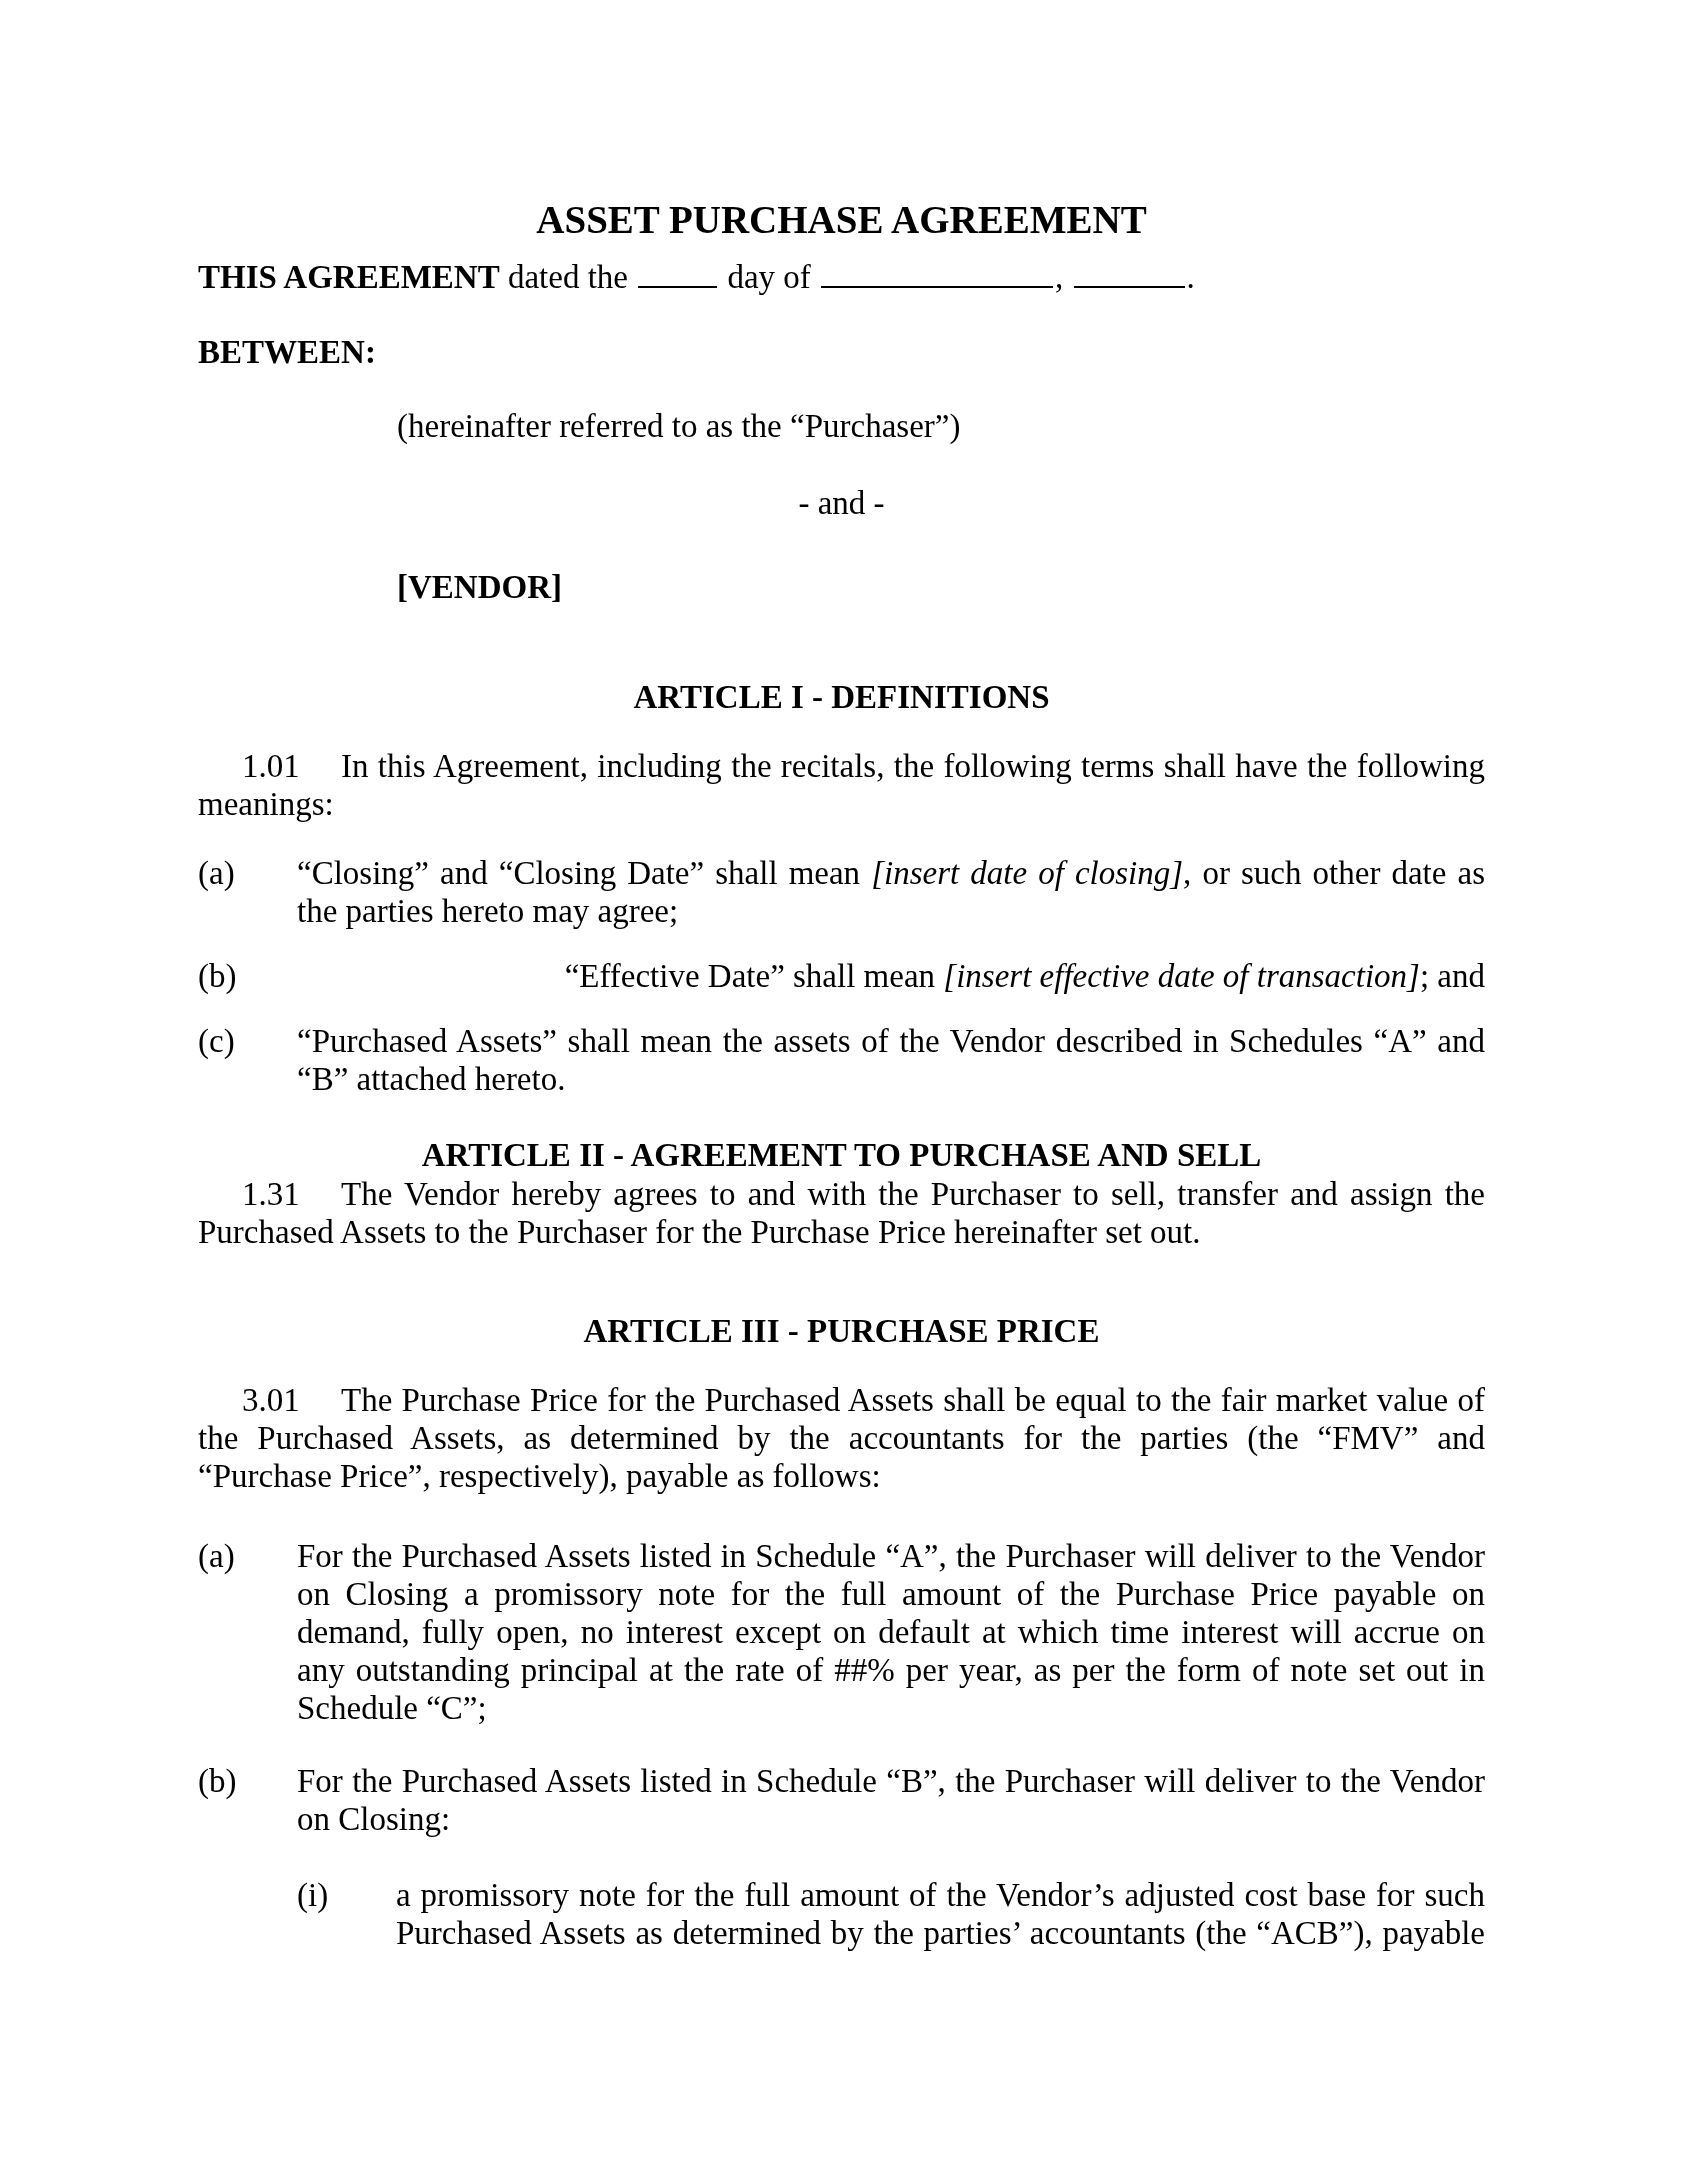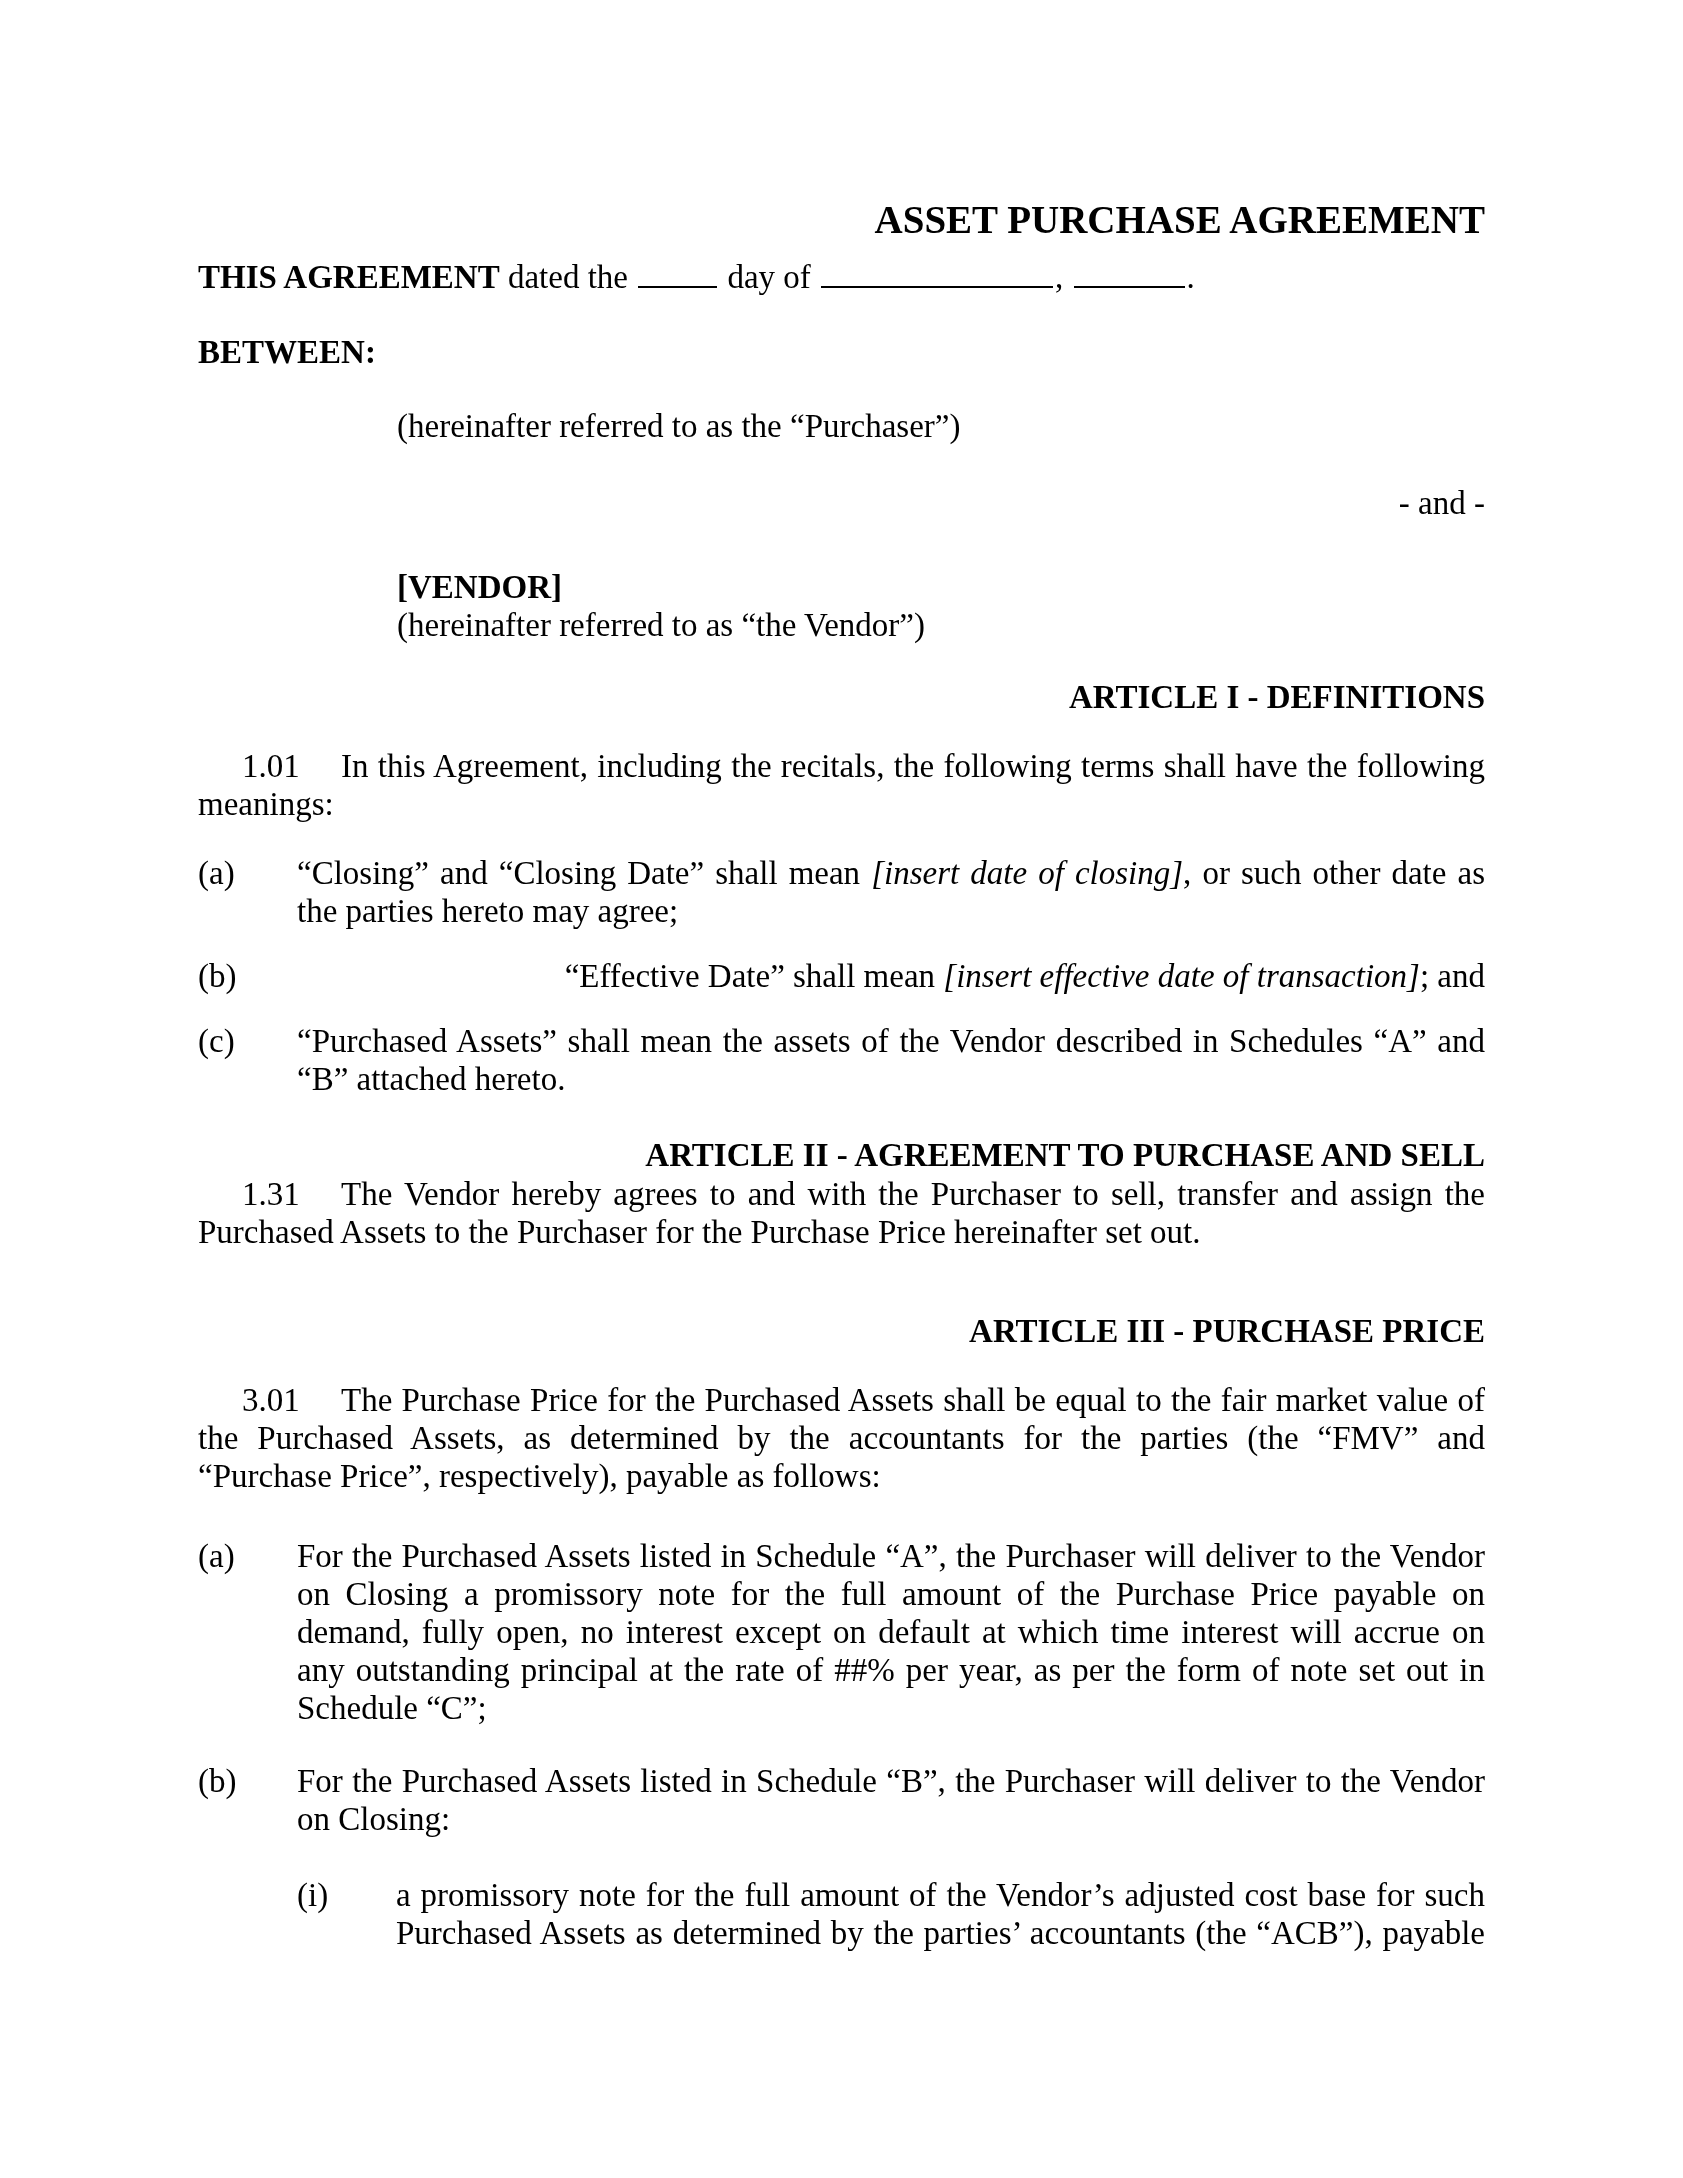--- a/index.html
+++ b/index.html
@@ -4,21 +4,21 @@
 <style>
   html, body { margin: 0; padding: 0; background: #ffffff; }
   body { width: 1683px; height: 2178px; position: relative; overflow: hidden; }
   .page {
     position: absolute; left: 0; top: 0; width: 1683px; height: 2178px;
     background: #ffffff; color: #000000;
     font-family: "Liberation Serif", "DejaVu Serif", serif;
     font-size: 33px; line-height: 38px;
   }
   .blk { position: absolute; left: 198px; width: 1287px; margin: 0; }
-  .center { text-align: right; }
+  .center { text-align: center; }
   .bold { font-weight: bold; }
   .ital { font-style: italic; }
   .title { font-size: 39px; line-height: 45px; font-weight: bold; }
   .just { text-align: justify; }
   .num { display: inline-block; width: 99px; margin-left: 44px; }
   .hang { display: flex; }
   .hang .lbl { flex: 0 0 99px; width: 99px; }
   .hang .txt { flex: 1 1 auto; text-align: justify; }
   .indent-party { left: 397px; width: 1088px; }
   .blank { display: inline-block; border-bottom: 2px solid #000; height: 28px; vertical-align: baseline; margin: 0 2px; }
@@ -43,21 +43,20 @@
   <div class="blk bold" style="top:333px;">BETWEEN:</div>
 
   <div class="blk indent-party" style="top:407px;">
     <div>(hereinafter referred to as the “Purchaser”)</div>
   </div>
 
   <div class="blk center" style="top:484px;">- and -</div>
 
   <div class="blk indent-party" style="top:560px;margin-top:8px;">
     <div class="bold">[VENDOR]</div>
-    <div>(hereinafter referred to as “the Vendor”)</div>
   </div>
 
   <div class="blk center bold" style="top:678px;">ARTICLE I - DEFINITIONS</div>
 
   <div class="blk just" style="top:747px;">
     <span class="num">1.01</span><span>In this Agreement, including the recitals, the following terms shall have the following meanings:</span>
   </div>
 
   <div class="blk hang" style="top:854px;">
     <div class="lbl">(a)</div>

